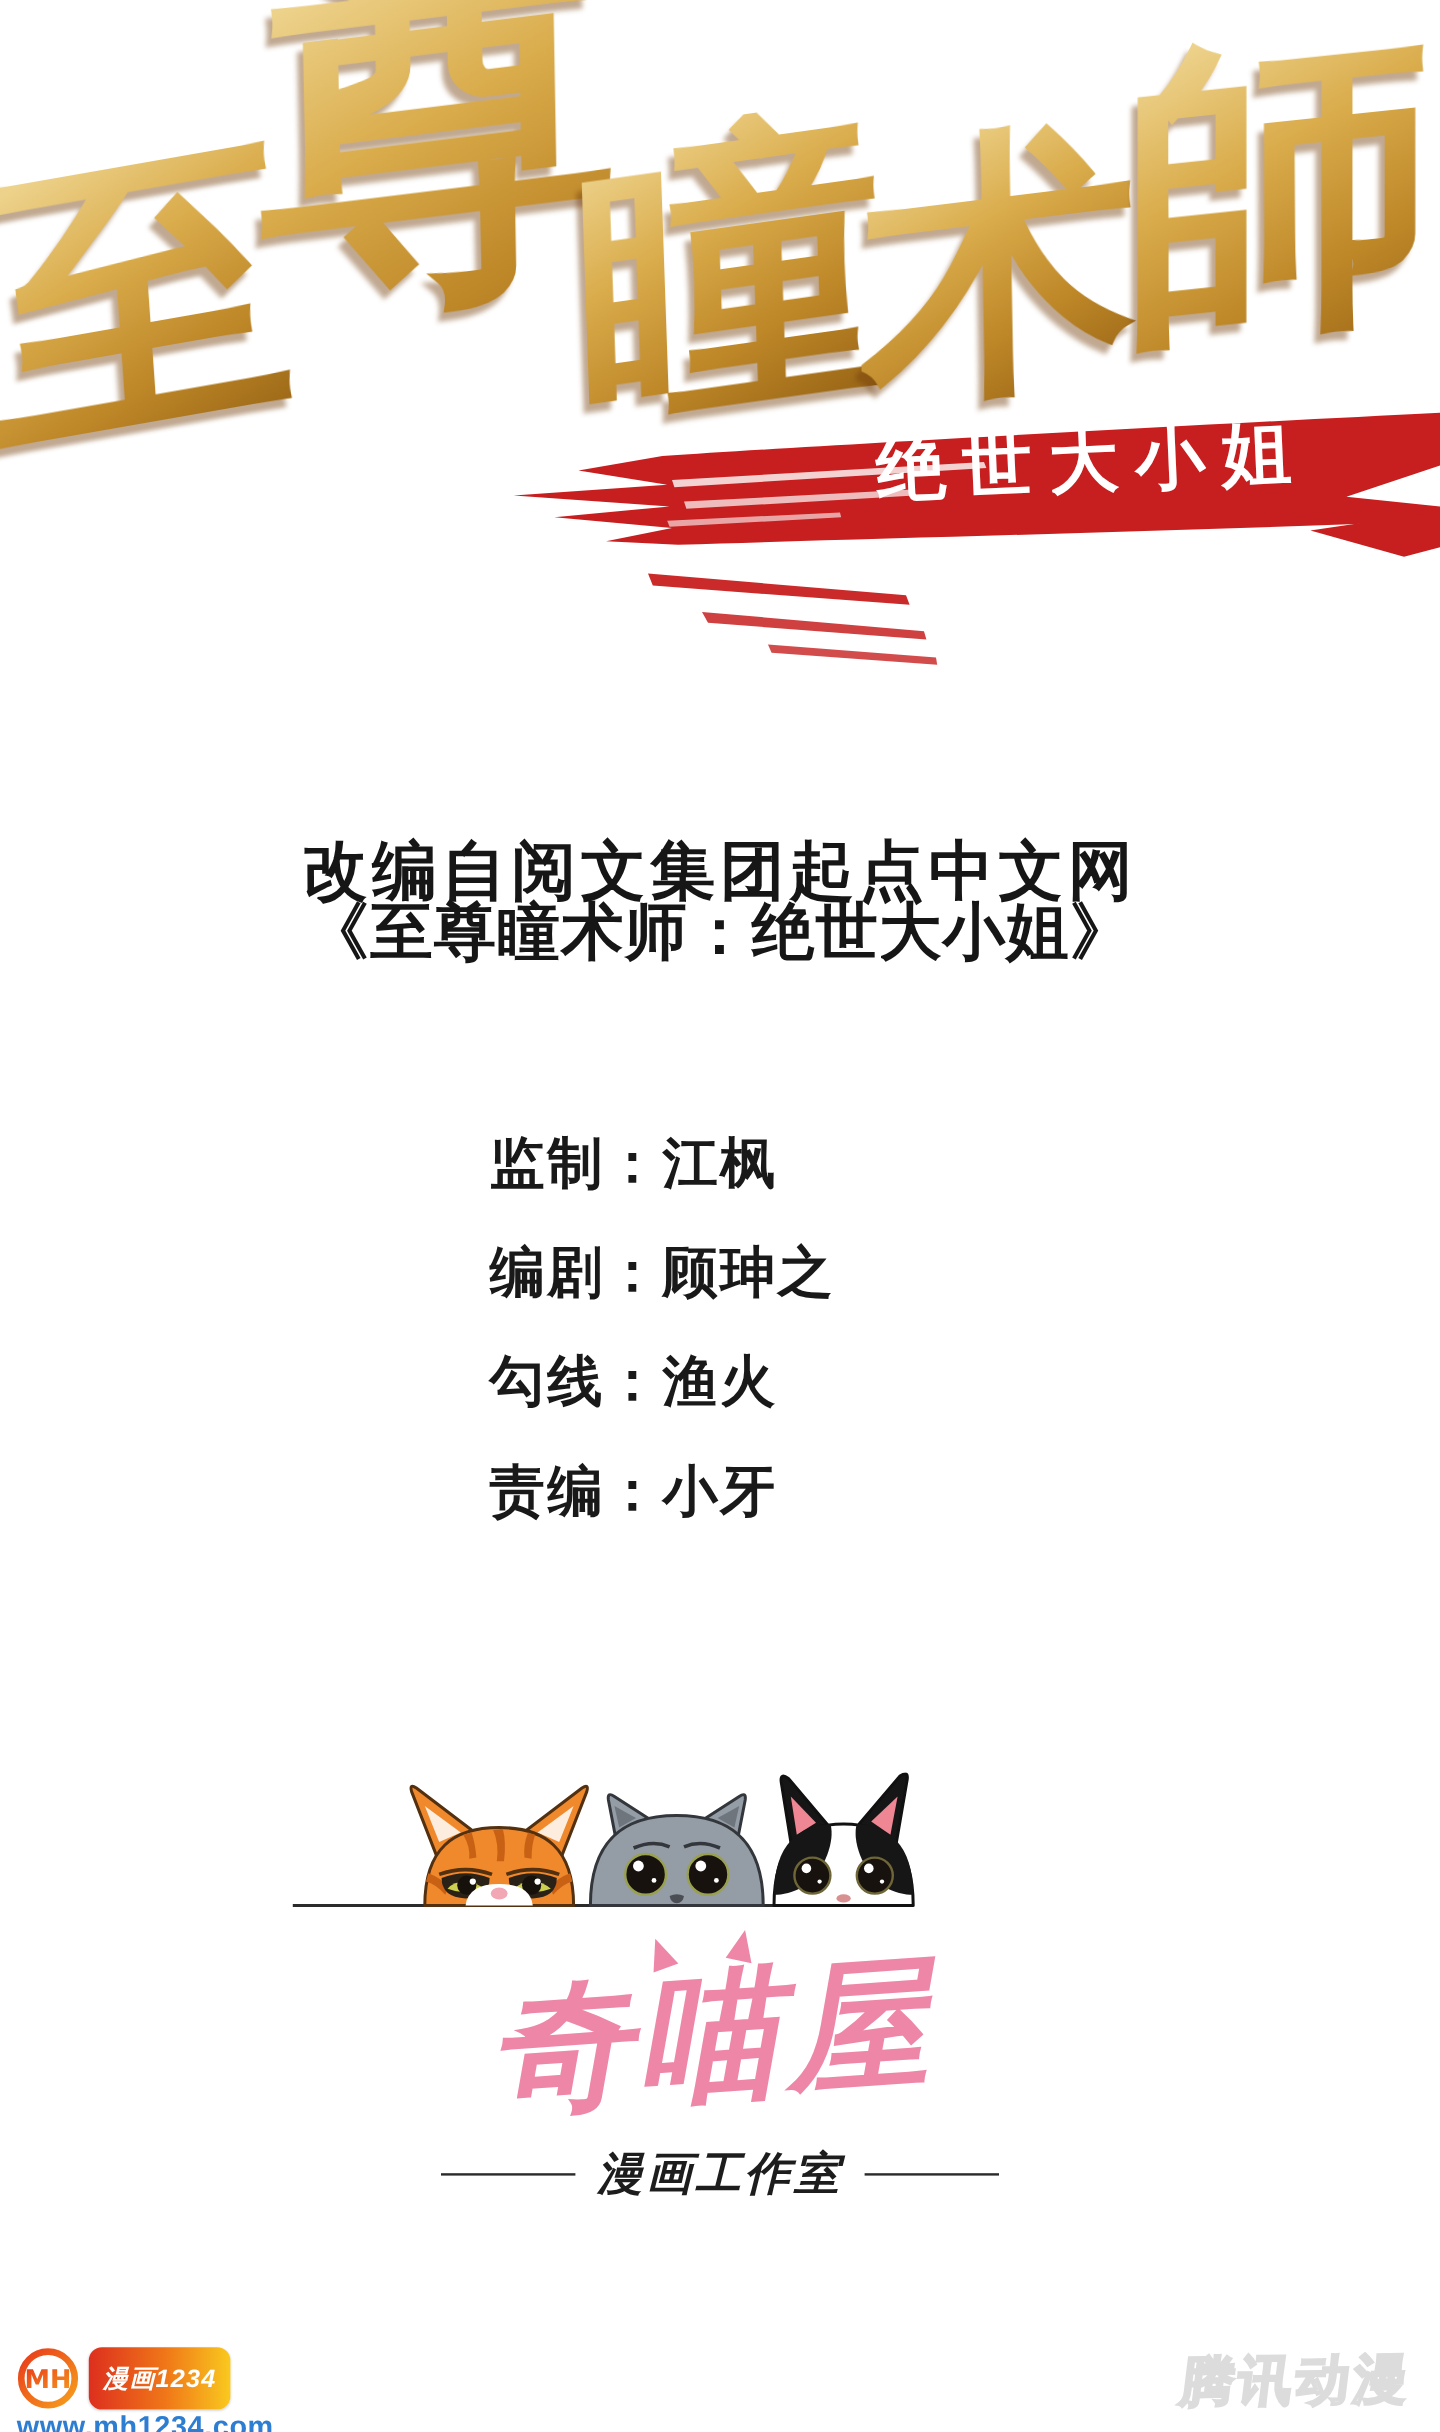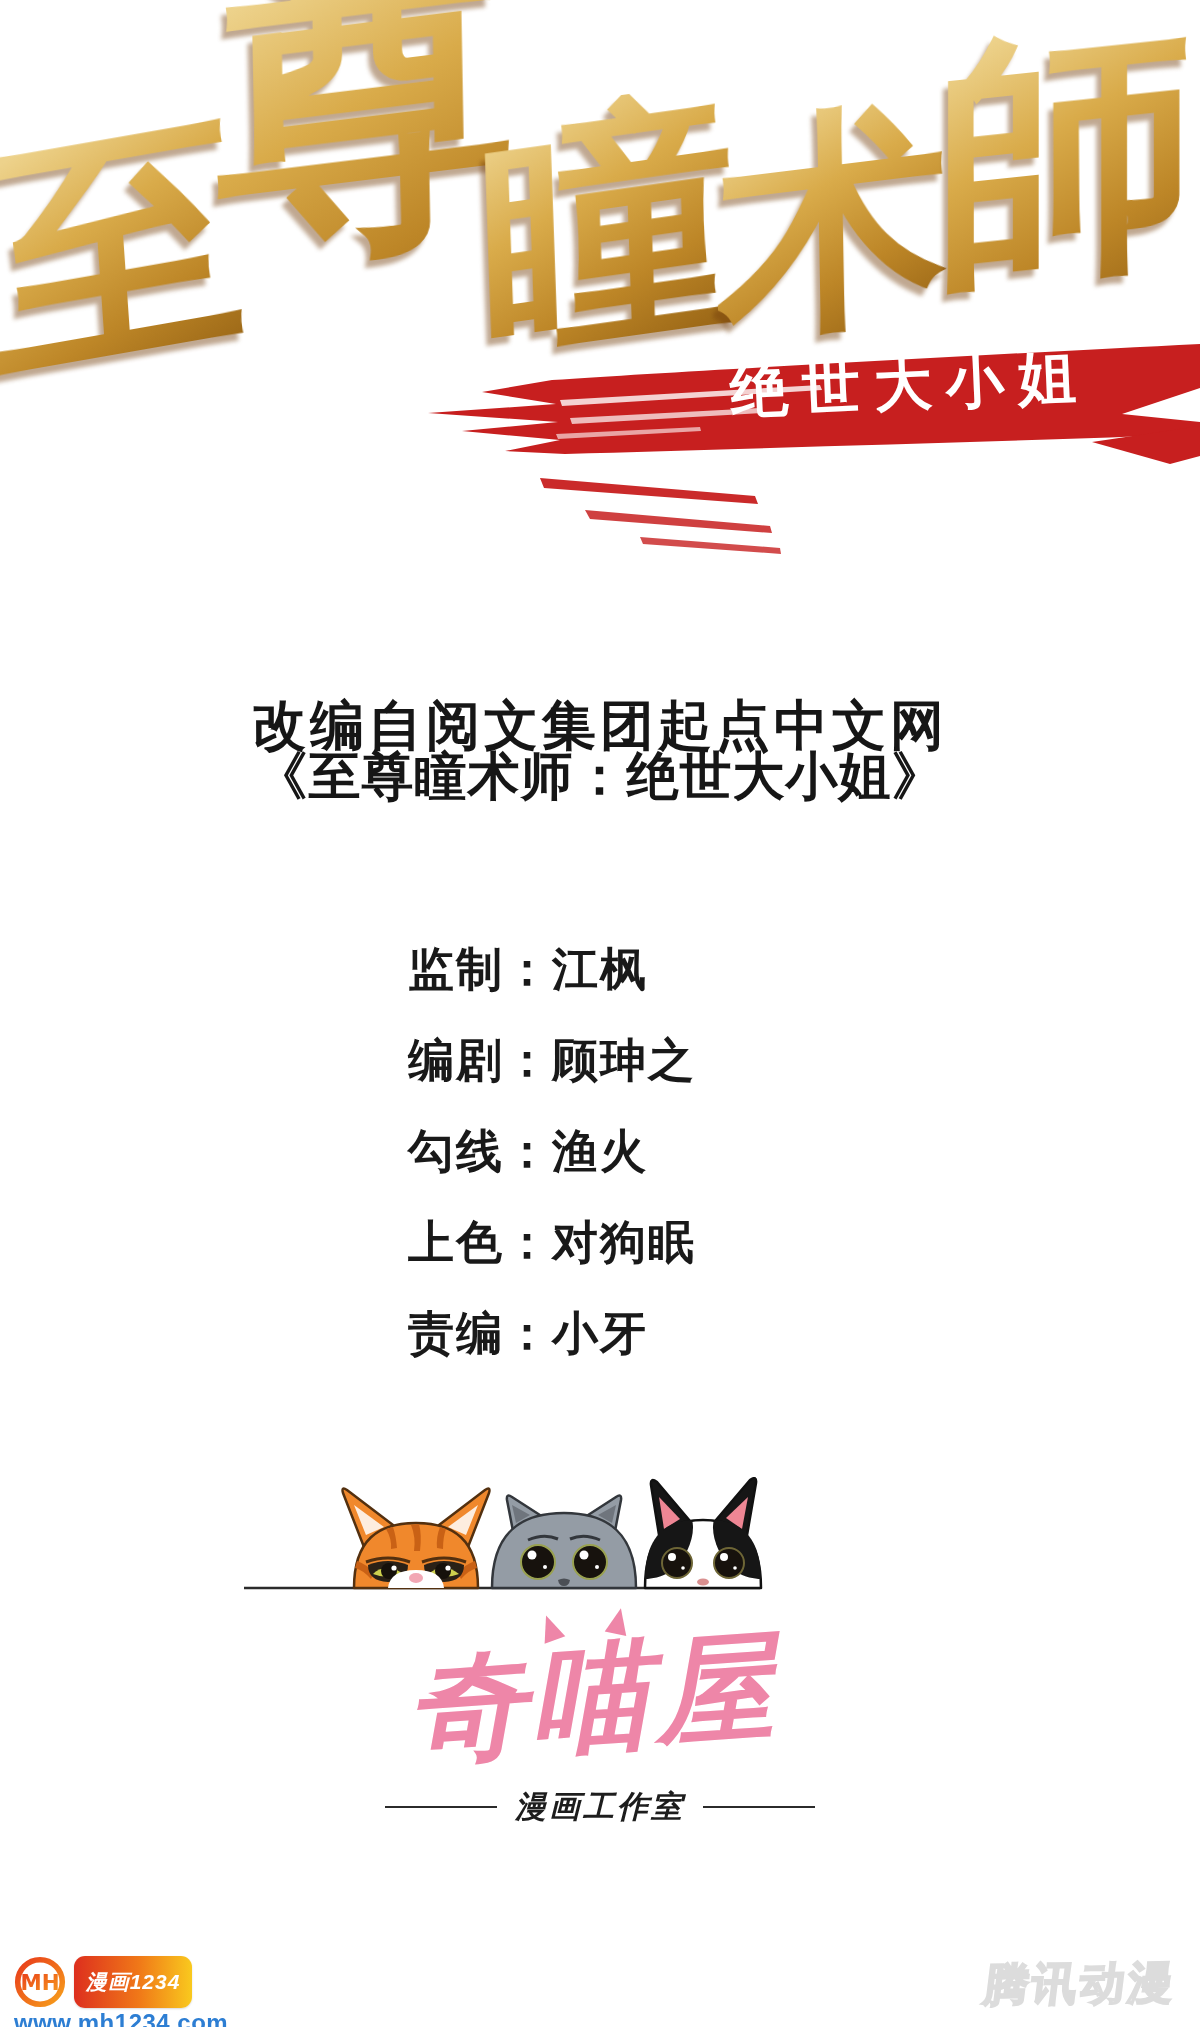--- a/index.html
+++ b/index.html
@@ -70,21 +70,21 @@
   }
   .ear.el{left:14px;top:-16px;transform:rotate(-16deg);}
   .ear.er{right:20px;top:-18px;transform:rotate(16deg);}
 
   .studio-sub{
     position:absolute;top:1786px;left:50%;transform:translateX(-50%);
     display:flex;align-items:center;gap:18px;white-space:nowrap;
   }
   .dash{width:112px;height:2px;background:#2b2b2b;display:inline-block;}
   .sub-t{
-    font-size:31px;color:#1d1d1d;font-style:italic;font-weight:600;
+    font-size:38px;color:#1d1d1d;font-style:italic;font-weight:600;
     letter-spacing:3px;font-family:"Liberation Serif",serif;
   }
 
   
   .wm-left{position:absolute;left:14px;top:1956px;}
   .wm-row{display:flex;align-items:center;gap:8px;}
   .mh-logo{width:52px;height:52px;flex:0 0 auto;}
   .wm-badge{
     height:28px;min-width:98px;padding:12px 10px;border-radius:11px;
     background:linear-gradient(90deg,#dd2f1e 0%,#f07818 55%,#f9c91e 100%);
@@ -135,21 +135,20 @@
   </svg>
   <div class="banner-text">绝世大小姐</div>
 
   <div class="src-line1">改编自阅文集团起点中文网</div>
   <div class="src-line2">《至尊瞳术师：绝世大小姐》</div>
 
   <div class="credits">
     <div class="credit-row"><span>监制</span><span>：</span><span>江枫</span></div>
     <div class="credit-row"><span>编剧</span><span>：</span><span>顾珅之</span></div>
     <div class="credit-row"><span>勾线</span><span>：</span><span>渔火</span></div>
-    <div class="credit-row"><span>上色</span><span>：</span><span>对狗眠</span></div>
     <div class="credit-row"><span>责编</span><span>：</span><span>小牙</span></div>
   </div>
 
   <svg class="cats" viewBox="0 0 540 116">
     <line x1="16" y1="111" x2="532" y2="111" stroke="#2b2b2b" stroke-width="2.5"></line>
 
     <g stroke="#53300f" stroke-width="2.5" stroke-linejoin="round">
       <path d="M136,70 L115,16 Q113,9 119,13 L165,48 Z" fill="#F0882C"></path>
       <path d="M240,70 L261,16 Q263,9 257,13 L211,48 Z" fill="#F0882C"></path>
       <path d="M138,58 L126,28 L156,50 Z" fill="#ffffff" stroke="none" opacity="0.85"></path>

